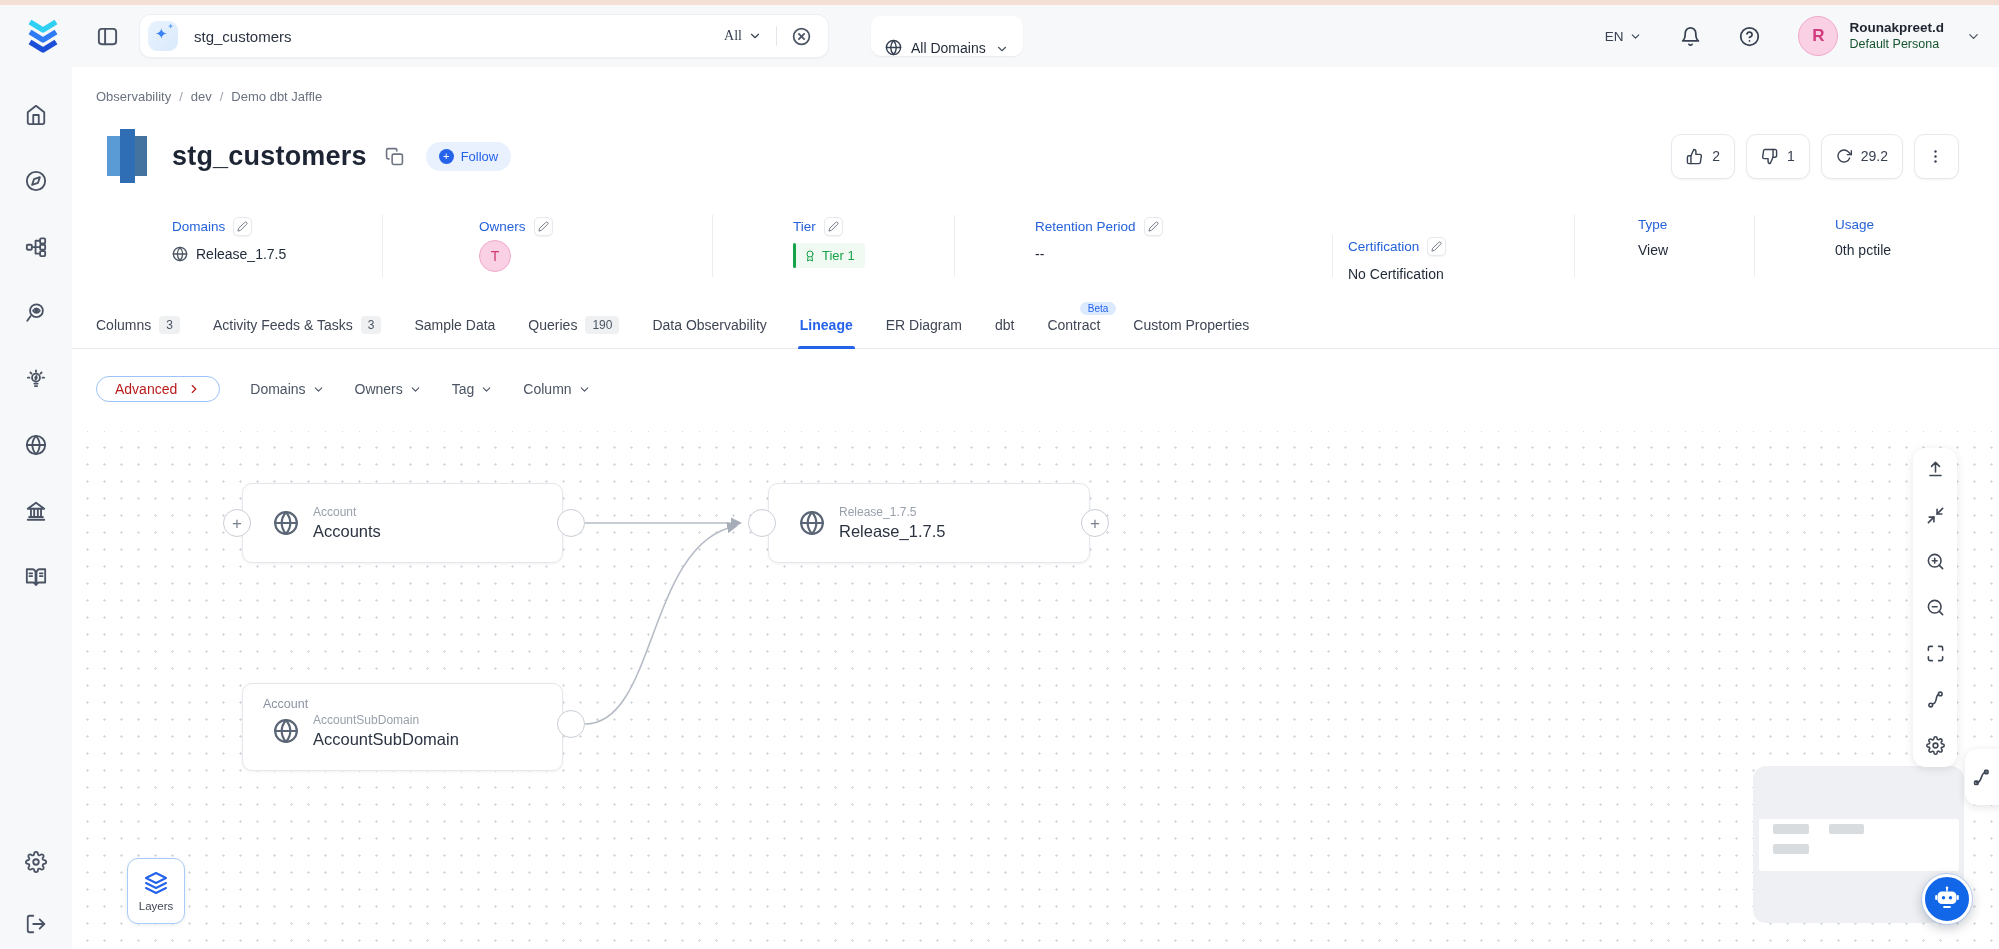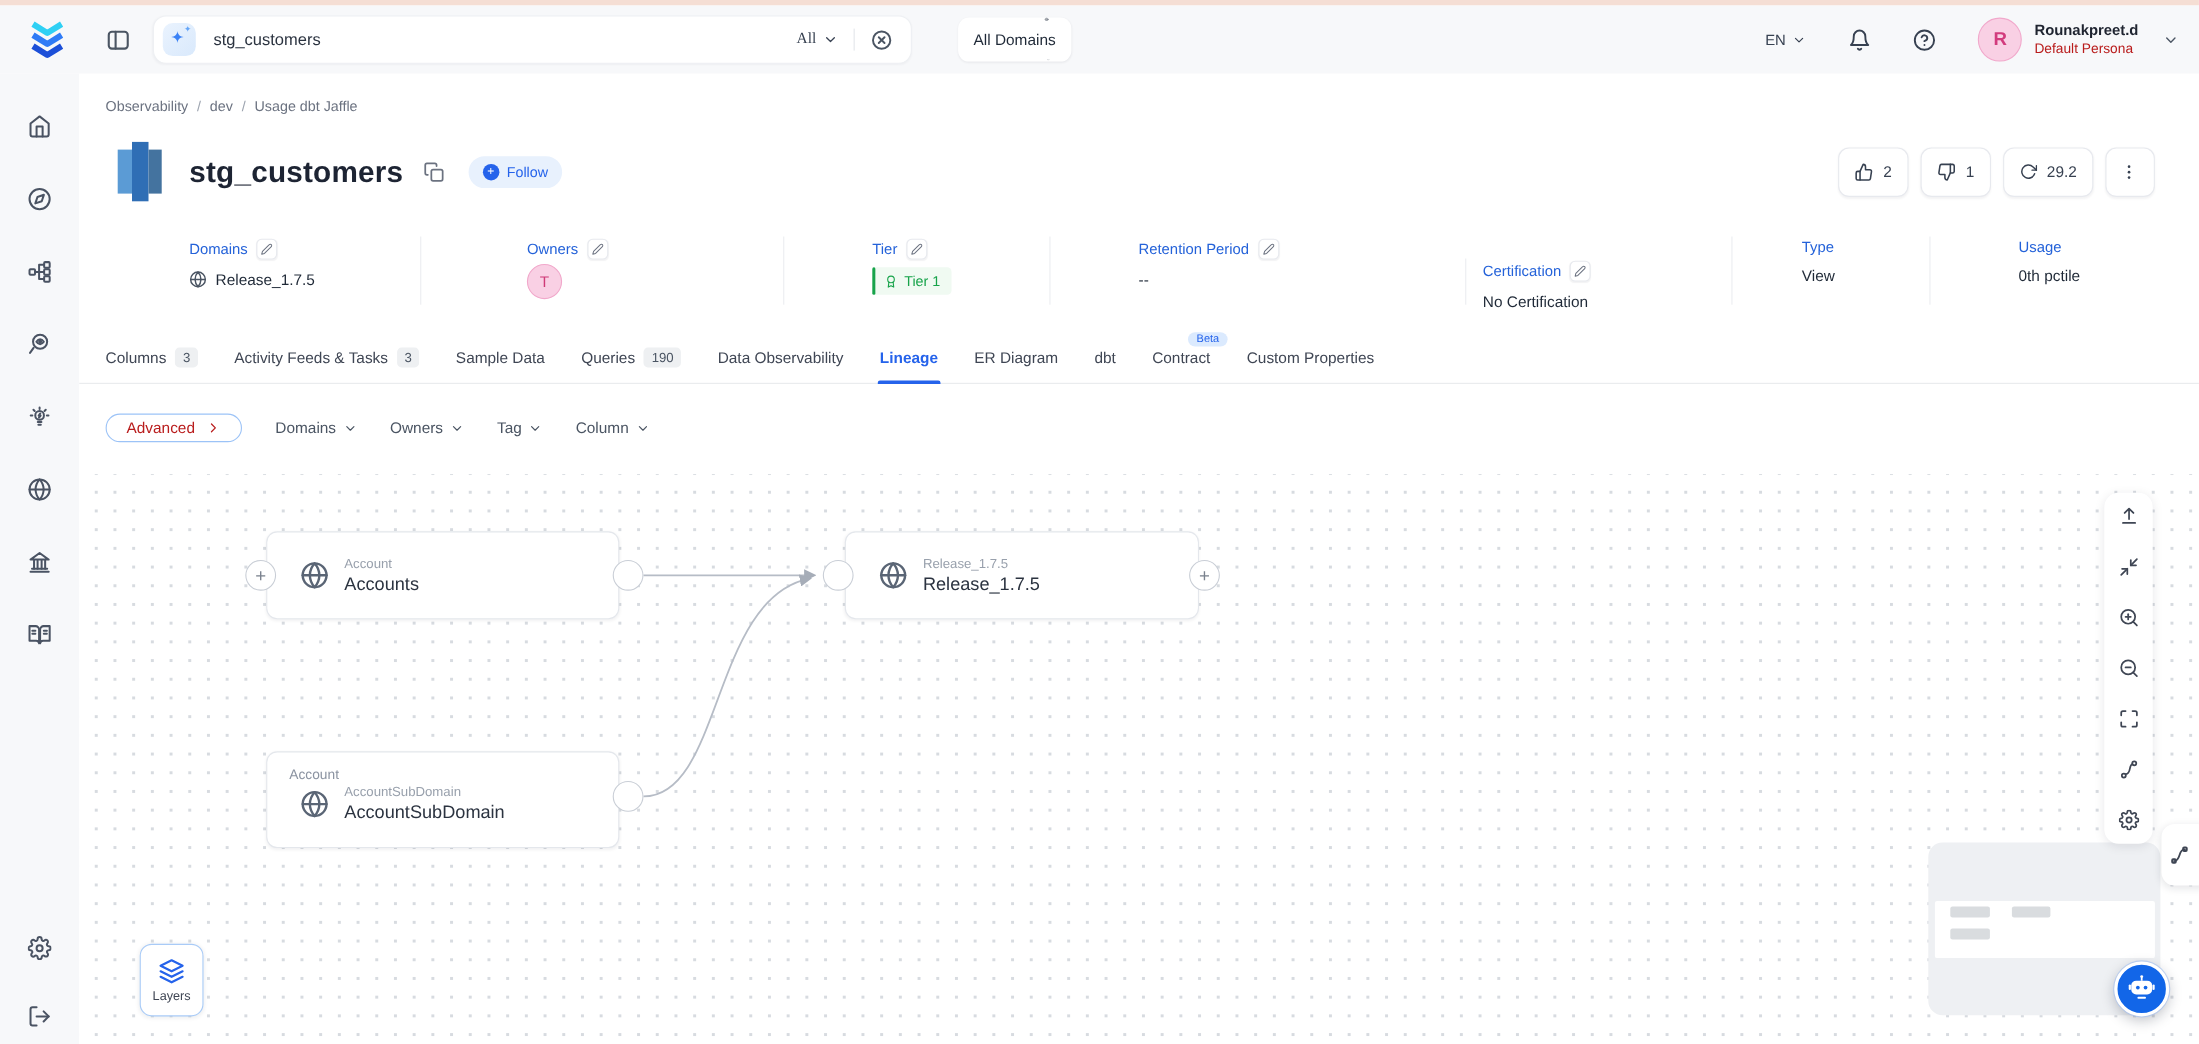--- a/index.html
+++ b/index.html
@@ -28,32 +28,32 @@
     width:30px; height:30px; border-radius:9px; background:linear-gradient(135deg,#eaf3fe,#d9e9fc);
     position:relative; flex:0 0 auto;
   }
   .ai-chip .s1 { position:absolute; left:7px; top:4px; font-size:15px; color:#3b82f6; }
   .ai-chip .s2 { position:absolute; right:4px; top:1px; font-size:8px; color:#64a5f8; }
   .search-value { margin-left:16px; font-size:15px; color:#2b3340; flex:1; }
   .search-scope { display:flex; align-items:center; gap:6px; font-size:14px; color:#374151;font-family:Liberation Serif, serif; }
   .search-div { width:1px; height:20px; background:#e3e6ea; margin:0 14px; }
   .domains-pill {
     margin-left:42px; height:40px; background:#fff; border-radius:10px; display:flex; align-items:flex-end;
-    gap:9px; padding:0 14px; font-size:14px; color:#1f2937; box-shadow:0 1px 2px rgba(16,24,40,.06);flex-direction:column;
+    gap:9px; padding:0 14px; font-size:14px; color:#1f2937; box-shadow:0 1px 2px rgba(16,24,40,.06);
   }
   .spacer { flex:1; }
   .lang { display:flex; align-items:center; gap:6px; font-size:13.5px; color:#374151; margin-right:38px; }
   .hd-icon { color:#374151; margin-right:38px; cursor:pointer; }
   .avatar {
     width:40px; height:40px; border-radius:50%; background:#f9d0e4; border:1px solid #f1a8cb;
     color:#d23b7d; font-size:17px; font-weight:700; display:flex; align-items:center; justify-content:center;
   }
   .user-block { margin-left:11px; line-height:1.25; }
   .user-name { font-size:13.5px; font-weight:700; color:#1f2430; }
-  .user-persona { font-size:12.5px; color:#b91c1c; }
+  .user-persona { font-size:12.5px; color:#14532d; }
   .user-chev { margin-left:22px; color:#4b5563; }
 
   
   .sidebar {
     position:absolute; top:67px; left:0; bottom:0; width:72px; background:#f7f8fa;
     display:flex; flex-direction:column; align-items:center; padding-top:37px;
   }
   .sb-item { color:#4a5363; margin-bottom:44px; cursor:pointer; }
   .sb-bottom { margin-top:auto; display:flex; flex-direction:column; align-items:center; }
   .sb-bottom .sb-item { margin-bottom:40px; }
@@ -363,21 +363,21 @@
   </div>
 </div>
 
 <div class="main">
 
   <div class="breadcrumb">
     <span>Observability</span>
     <span class="sep">/</span>
     <span>dev</span>
     <span class="sep">/</span>
-    <span>Usage dbt Jaffle</span>
+    <span>Demo dbt Jaffle</span>
   </div>
 
   <div class="title-row">
     <svg class="redshift-icon" width="42" height="56" viewBox="0 0 42 56">
       <rect x="1" y="8" width="13" height="40" fill="#5b9bd5"></rect>
       <rect x="14" y="1" width="15" height="54" fill="#2f6eb5"></rect>
       <rect x="29" y="8" width="12" height="40" fill="#44739f"></rect>
     </svg>
     <div class="page-title">stg_customers</div>
     <svg class="copy-btn" width="19" height="19" viewBox="0 0 24 24">

